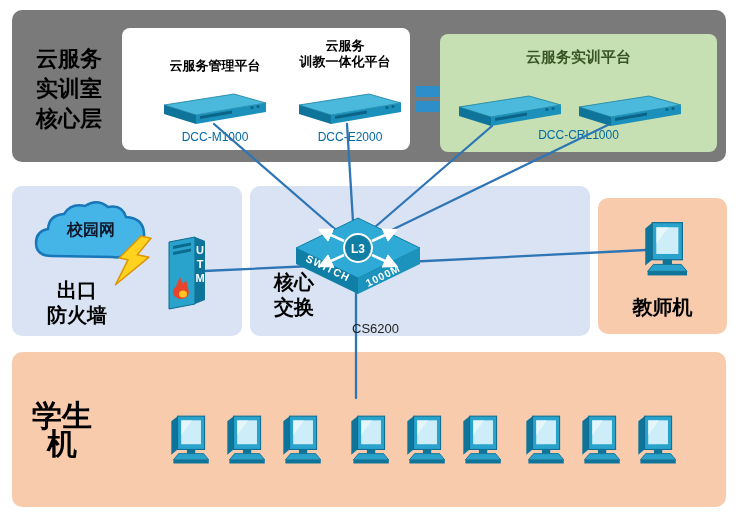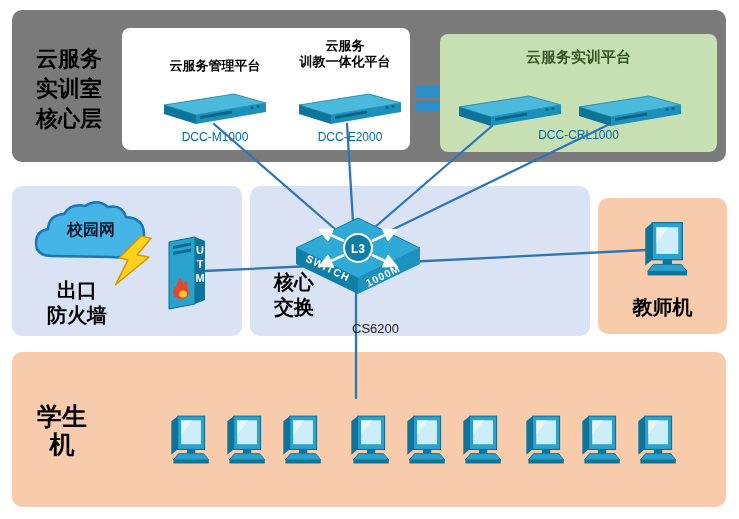--- a/index.html
+++ b/index.html
@@ -131,21 +131,21 @@
   <div class="abs box peach-box" style="left:598px;top:198px;width:129px;height:136px;">
     <span class="abs icon" style="left:40px;top:20px;">
       <svg width="54" height="58" viewBox="0 0 46 50">
           <use href="#sym-computer"></use>
         </svg>
     </span>
     <div class="abs lbl ctr" style="left:0;top:96px;width:100%;font-size:20px;">教师机</div>
   </div>
 
   <div class="abs box peach-box" style="left:12px;top:352px;width:714px;height:155px;">
-    <div class="abs lbl ml ctr" style="left:14px;top:50px;width:72px;font-size:25px;line-height:28px;">学生
+    <div class="abs lbl ml ctr" style="left:14px;top:50px;width:72px;font-size:30px;line-height:28px;">学生
 机</div>
 
     <div class="pc-group" style="left:153px;top:60px;">
       <span><svg width="48" height="52" viewBox="0 0 46 50">
             <use href="#sym-computer"></use>
           </svg></span>
       <span><svg width="48" height="52" viewBox="0 0 46 50">
             <use href="#sym-computer"></use>
           </svg></span>
       <span><svg width="48" height="52" viewBox="0 0 46 50">

